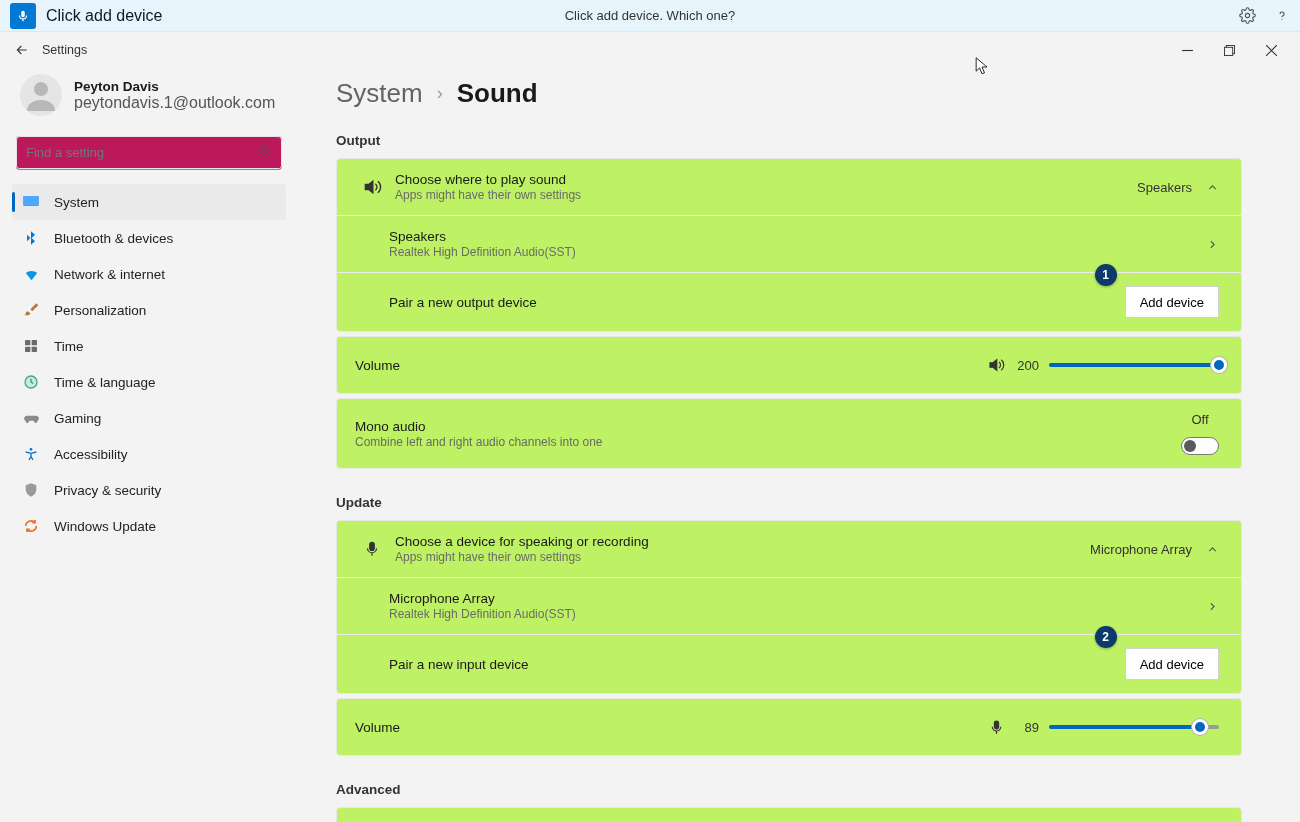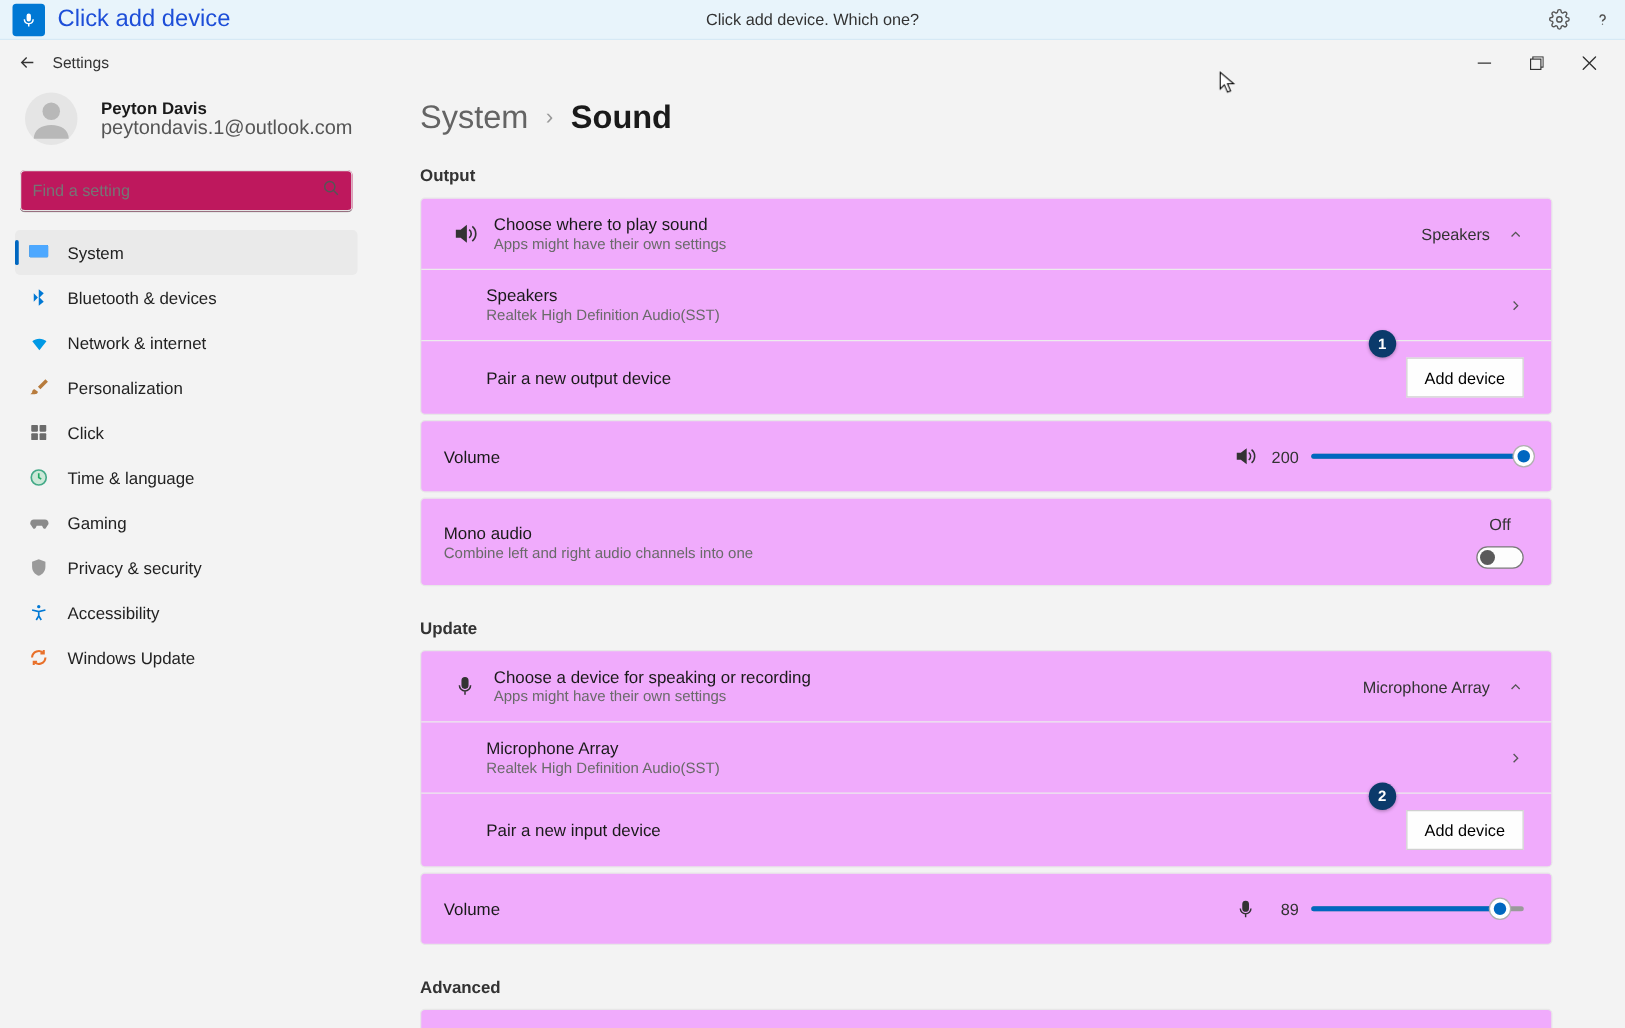--- a/index.html
+++ b/index.html
@@ -2,36 +2,36 @@
 <html><head>
 <meta charset="utf-8">
 <style>
 * { box-sizing: border-box; margin: 0; padding: 0; font-family: "Segoe UI", -apple-system, sans-serif; }
 html, body { width: 1300px; height: 822px; overflow: hidden; background: #f3f3f3; color: #1a1a1a; }
 
 
 .topbar { display: flex; align-items: center; height: 32px; background: #e8f4fb; padding: 0 10px; border-bottom: 1px solid #d6e9f5; position: relative; }
 .topbar-left { display: flex; align-items: center; gap: 10px; }
 .mic-box { width: 26px; height: 26px; background: #0078d4; border-radius: 3px; display: flex; align-items: center; justify-content: center; color: #fff; }
-.topbar-left-text { font-size: 19px; color: #1d4ed8; text-align: right; }
+.topbar-left-text { font-size: 16px; color: #0f172a; text-align: right; }
 .topbar-center { position: absolute; left: 50%; transform: translateX(-50%); font-size: 13px; color: #333; }
 .topbar-right { margin-left: auto; display: flex; gap: 18px; color: #555; }
 .topbar-right span { cursor: pointer; display:inline-flex; align-items:center; }
 
 
 .chrome { display: flex; align-items: center; height: 36px; padding: 0 8px; }
 .back-btn { width: 28px; height: 28px; display:flex; align-items:center; justify-content:center; border-radius:4px; margin-right:4px; cursor:pointer; }
 .chrome-title { font-size: 12.5px; color: #333; margin-left: 2px; }
 .chrome-ctrls { margin-left: auto; display: flex; }
 .chrome-ctrls div { width: 42px; height: 30px; display:flex; align-items:center; justify-content:center; font-size: 12px; cursor:pointer; }
 
 
 .shell { display: flex; height: calc(822px - 32px - 36px); }
 .sidebar { width: 296px; padding: 0 10px 0 12px; flex-shrink:0; }
-.profile { display:flex; align-items:center; gap: 12px; padding: 6px 4px 16px 8px; justify-content: space-between; }
+.profile { display:flex; align-items:center; gap: 12px; padding: 6px 4px 16px 8px; }
 .avatar { width: 42px; height: 42px; border-radius: 50%; background: #e5e5e5; display:flex; flex-direction:column; align-items:center; justify-content:center; color:#8a8a8a; }
 .profile-name { font-size: 13.5px; font-weight:600; }
 .profile-email { font-size: 16px; color: #555; }
 
 .search { margin: 4px 4px 14px 4px; position:relative; }
 .search input { width: 100%; height: 34px; padding: 0 34px 0 10px; border: none; border-bottom: 1.5px solid #8a8a8a; border-radius: 4px; background: #be185d; font-size: 13px; outline:none; box-shadow: 0 0 0 1px #e5e5e5 inset; }
 .search .sicon { position:absolute; right:10px; top:50%; transform:translateY(-50%); color:#555; }
 
 .nav { display:flex; flex-direction:column; gap:0; }
 .nav-item { display:flex; align-items:center; gap:14px; height:36px; padding:0 10px; font-size:13.5px; border-radius:4px; cursor:pointer; color:#222; }
@@ -41,21 +41,21 @@
 
 
 .content { flex:1; padding: 2px 58px 0 40px; overflow-y:auto; }
 .breadcrumb { display:flex; align-items:center; gap:14px; padding: 8px 0 18px 0; }
 .bc-root { font-size:26px; color:#646464; }
 .bc-sep { color:#9a9a9a; font-size:18px; }
 .bc-leaf { font-size:26px; font-weight:600; }
 
 .section-label { font-size:13.5px; font-weight:600; color:#333; margin: 6px 0 10px 0; }
 
-.card { background:#f0abfc; border:1px solid #e7e7e7; border-radius:4px; margin-bottom:4px; }
+.card { background:#bef264; border:1px solid #e7e7e7; border-radius:4px; margin-bottom:4px; }
 .row { display:flex; align-items:center; padding: 13px 22px 13px 18px; min-height:56px; }
 .row + .row { border-top:1px solid #ececec; }
 .row-icon { width:34px; display:flex; align-items:center; justify-content:center; color:#333; flex-shrink:0; margin-right:6px; }
 .row-body { display:flex; flex-direction:column; gap:1px; }
 .row-title { font-size:13.5px; color:#1a1a1a; }
 .row-sub { font-size:12px; color:#6a6a6a; }
 .row-right { margin-left:auto; display:flex; align-items:center; gap:14px; }
 .sel-text { font-size:13px; color:#333; }
 .chev { color:#555; display:inline-flex; }
 
@@ -200,55 +200,55 @@
         </div>
       <div class="nav-item">
           <span class="nav-icon">
             <svg width="16" height="16" viewBox="0 0 24 24" fill="#6b6b6b">
               <rect x="3" y="3" width="8" height="8" rx="1"></rect>
               <rect x="13" y="3" width="8" height="8" rx="1"></rect>
               <rect x="3" y="13" width="8" height="8" rx="1"></rect>
               <rect x="13" y="13" width="8" height="8" rx="1"></rect>
             </svg>
           </span>
-          <span>Click</span>
+          <span>Time</span>
         </div>
       <div class="nav-item">
           <span class="nav-icon">
             <svg width="16" height="16" viewBox="0 0 24 24" fill="none" stroke="#4a8" stroke-width="2">
               <circle cx="12" cy="12" r="9" fill="#cce8d8"></circle>
               <path d="M12 7v5l3 2" stroke="#2a6"></path>
             </svg>
           </span>
           <span>Time &amp; language</span>
         </div>
       <div class="nav-item">
           <span class="nav-icon">
             <svg width="17" height="17" viewBox="0 0 24 24" fill="#8a8a8a">
               <path d="M6 8h12a4 4 0 0 1 3 7l-2 3c-1 1-3 0-3-1l-1-2h-6l-1 2c0 1-2 2-3 1l-2-3a4 4 0 0 1 3-7z"></path>
             </svg>
           </span>
           <span>Gaming</span>
         </div>
       <div class="nav-item">
           <span class="nav-icon">
-            <svg width="16" height="16" viewBox="0 0 24 24" fill="#9a9a9a">
-              <path d="M12 2l8 3v6c0 5-3 9-8 11-5-2-8-6-8-11V5l8-3z"></path>
-            </svg>
-          </span>
-          <span>Privacy &amp; security</span>
-        </div>
-      <div class="nav-item">
-          <span class="nav-icon">
             <svg width="16" height="16" viewBox="0 0 24 24" fill="#0078d4">
               <circle cx="12" cy="5" r="2"></circle>
               <path d="M4 9l8 2 8-2M12 11v5m-3 5l3-5 3 5" stroke="#0078d4" stroke-width="2" fill="none"></path>
             </svg>
           </span>
           <span>Accessibility</span>
+        </div>
+      <div class="nav-item">
+          <span class="nav-icon">
+            <svg width="16" height="16" viewBox="0 0 24 24" fill="#9a9a9a">
+              <path d="M12 2l8 3v6c0 5-3 9-8 11-5-2-8-6-8-11V5l8-3z"></path>
+            </svg>
+          </span>
+          <span>Privacy &amp; security</span>
         </div>
       <div class="nav-item">
           <span class="nav-icon">
             <svg width="16" height="16" viewBox="0 0 24 24" fill="none" stroke="#e8702a" stroke-width="2.5">
               <path d="M4 12a8 8 0 0 1 14-5M20 12a8 8 0 0 1-14 5"></path>
               <path d="M18 3v4h-4M6 21v-4h4"></path>
             </svg>
           </span>
           <span>Windows Update</span>
         </div>

